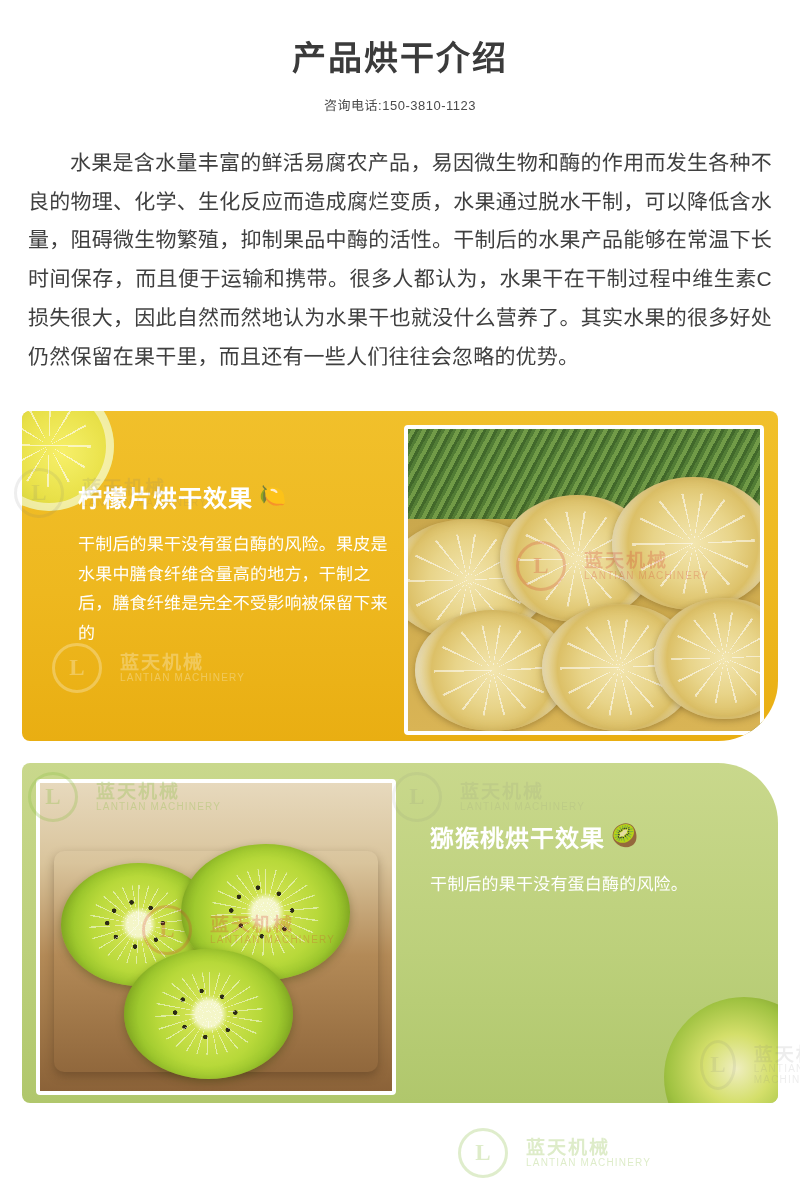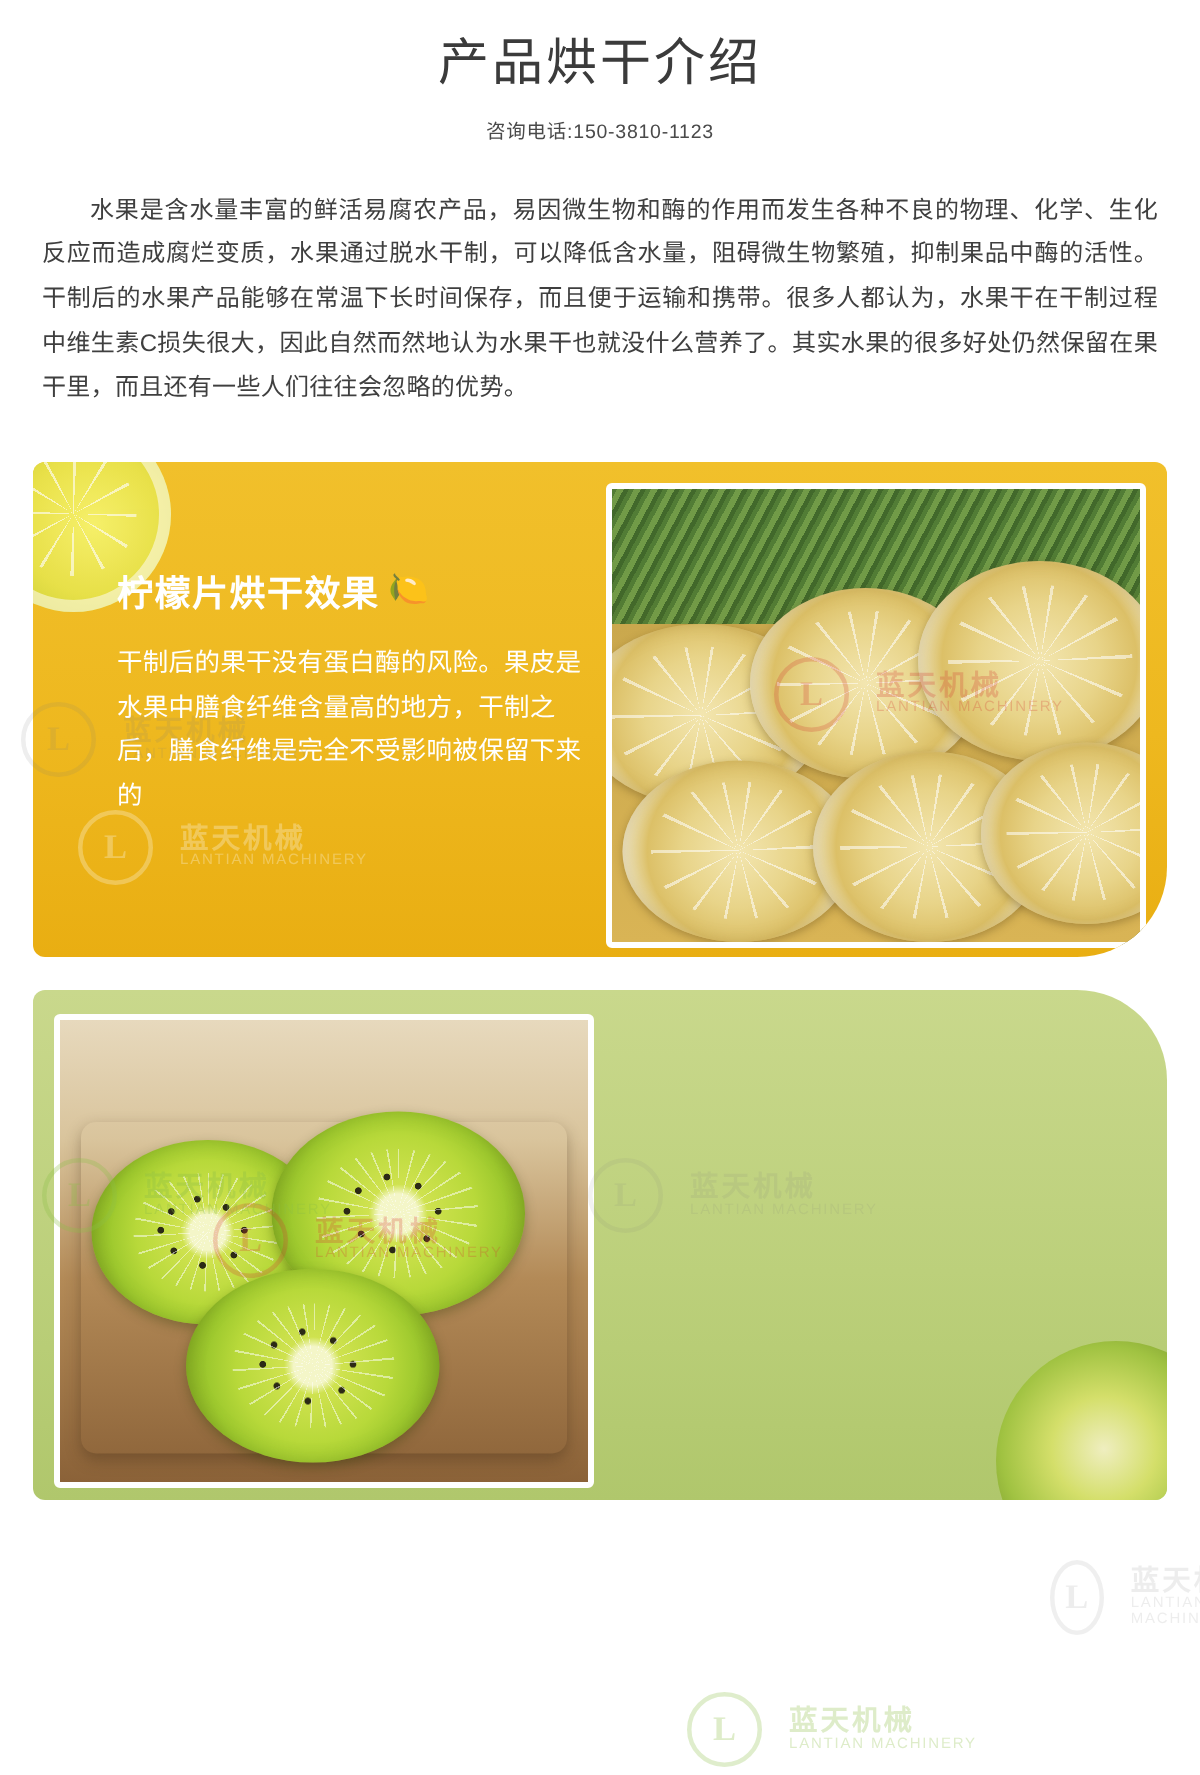--- a/index.html
+++ b/index.html
@@ -17,37 +17,37 @@
     color: #3a3a3a;
   }
 
   
   .header {
     padding-top: 22px;
     text-align: center;
   }
   .page-title {
     font-size: 34px;
-    font-weight: normal;
+    font-weight: bold;
     color: #3b3b3b;
     letter-spacing: 2px;
-    margin: 0;
+    margin: 16px;
     line-height: 1.2;
   }
   .phone-line {
     margin-top: 14px;
     font-size: 13px;
     color: #4a4a4a;
     letter-spacing: 0.5px;
   }
 
   
   .intro {
     margin: 30px 28px 0 28px;
-    font-size: 16px;
+    font-size: 21px;
     line-height: 1.85;
     color: #3f3f3f;
     text-align: justify;
     text-indent: 2em;
     letter-spacing: 0.2px;
   }
 
   
   .section {
     position: relative;
@@ -351,20 +351,27 @@
     </div>
     <div class="watermark red" style="left:102px; top:122px;">
       <div class="wm-badge">L</div>
       <div class="wm-text">
         <div class="wm-cn">蓝天机械</div>
         <div class="wm-en">LANTIAN MACHINERY</div>
       </div>
     </div>
   </div>
 
+  <div class="kiwi-text">
+    <h2 class="section-heading">
+      <span>猕猴桃烘干效果</span>
+      <span class="fruit-emoji">🥝</span>
+    </h2>
+    <div class="section-body">干制后的果干没有蛋白酶的风险。</div>
+  </div>
 
   <div class="decor-kiwi-right"></div>
 </div>
 
 <div class="watermark dark" style="left:14px; top:468px; opacity:0.18;">
   <div class="wm-badge">L</div>
   <div class="wm-text">
     <div class="wm-cn">蓝天机械</div>
     <div class="wm-en">LANTIAN MACHINERY</div>
   </div>

